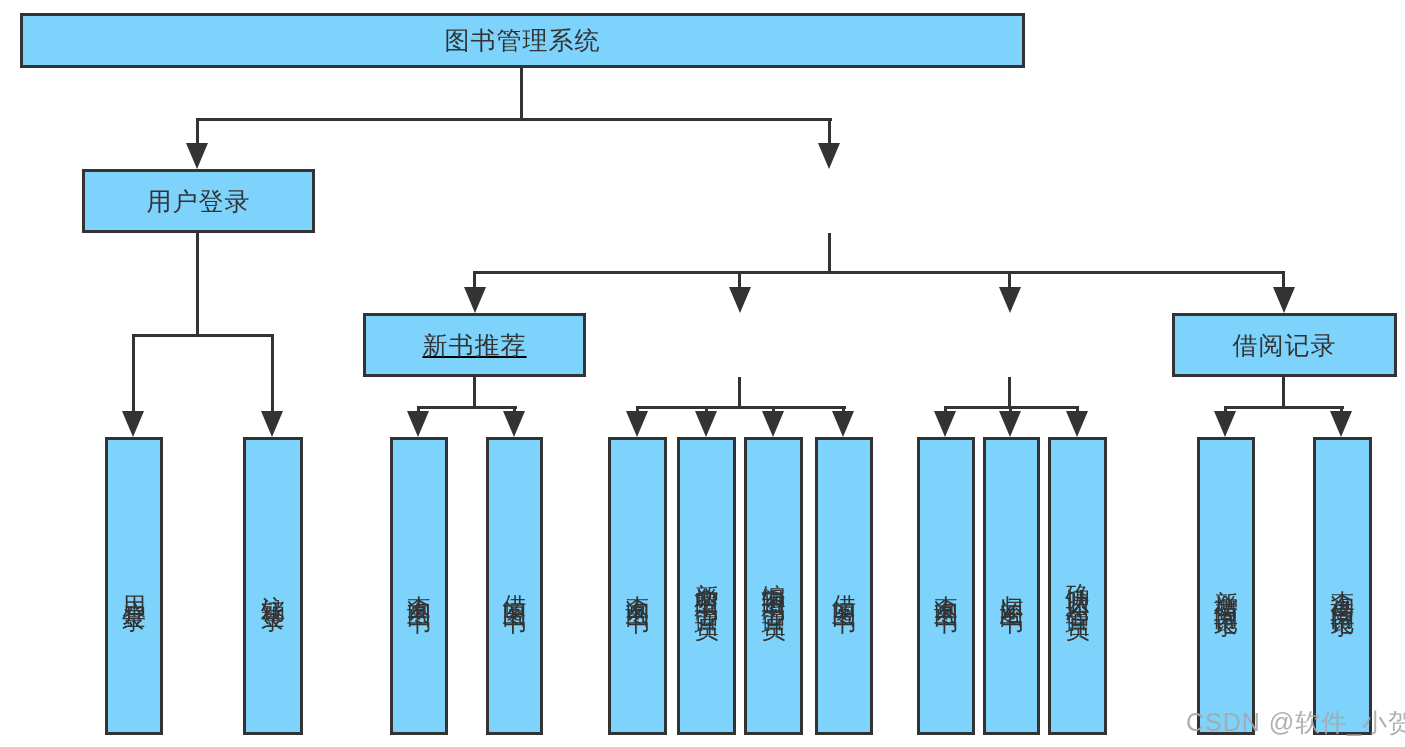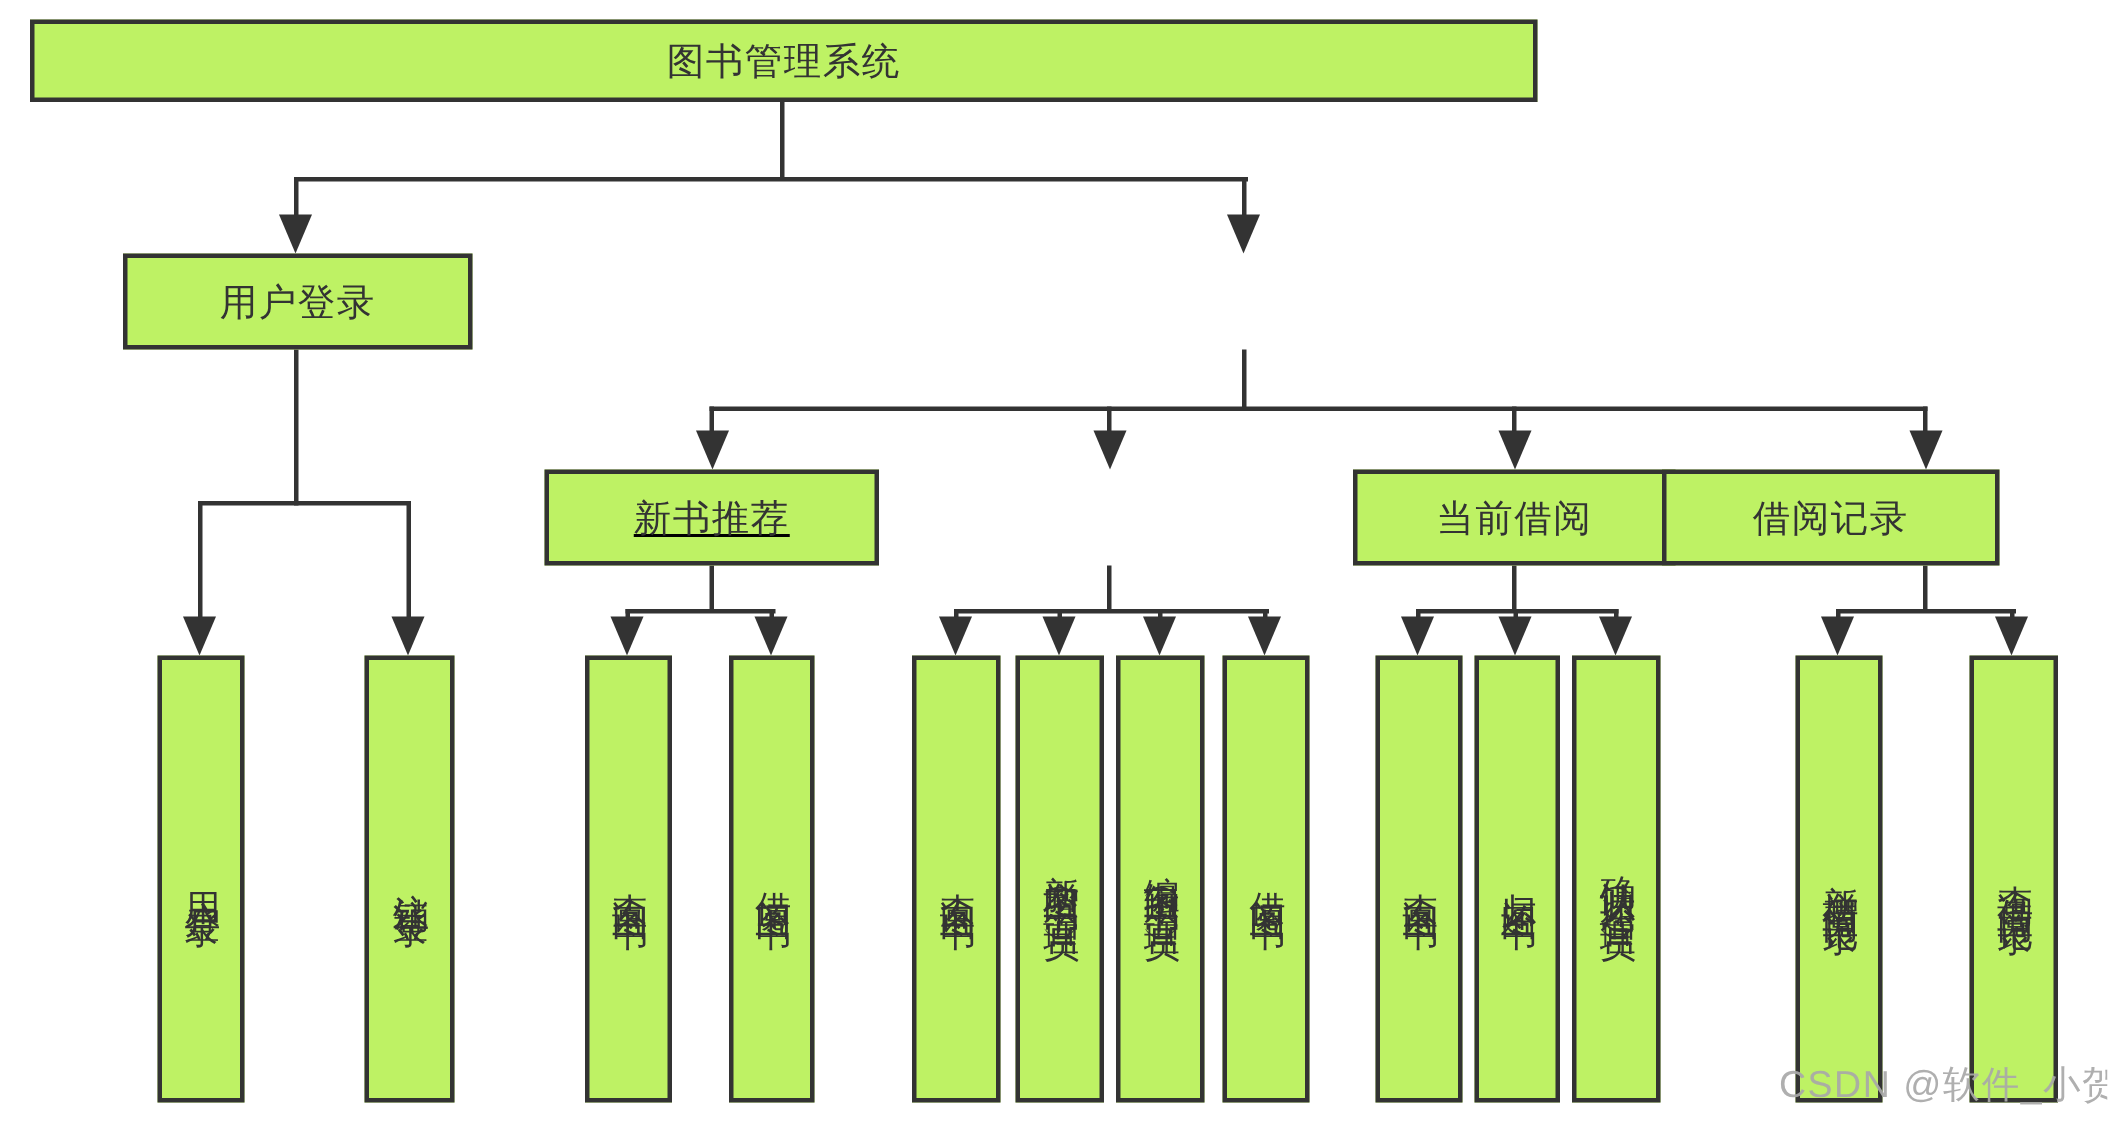--- a/index.html
+++ b/index.html
@@ -6,21 +6,21 @@
   #canvas{
     position:relative;
     width:1405px;height:747px;
     background:#ffffff;
     font-family:"Liberation Sans","DejaVu Sans",sans-serif;
     overflow:hidden;
   }
   .box{
     position:absolute;
     box-sizing:border-box;
-    background:#bef264;
+    background:#7dd3fc;
     border:3px solid #333333;
     display:flex;
     align-items:center;
     justify-content:center;
   }
   .h-label{
     font-size:25px;
     color:#333333;
     letter-spacing:1px;
     white-space:nowrap;
@@ -124,24 +124,21 @@
     <span class="h-label">图书管理系统</span>
   </div>
 
   <div class="box" style="left:82px;top:169px;width:233px;height:64px;">
     <span class="h-label">用户登录</span>
   </div>
 
   <div class="box" style="left:363px;top:313px;width:223px;height:64px;text-decoration:underline;">
     <span class="h-label">新书推荐</span>
   </div>
-  <div class="box" style="left:902px;top:313px;width:215px;height:64px;">
-    <span class="h-label">当前借阅</span>
-  </div>
-  <div class="box" style="left:1108px;top:313px;width:225px;height:64px;">
+  <div class="box" style="left:1172px;top:313px;width:225px;height:64px;">
     <span class="h-label">借阅记录</span>
   </div>
 
   <div class="box" style="left:105px;top:437px;width:58px;height:298px;">
     <span class="v-label">用户登录</span>
   </div>
   <div class="box" style="left:243px;top:437px;width:60px;height:298px;">
     <span class="v-label">注销登录</span>
   </div>
 

